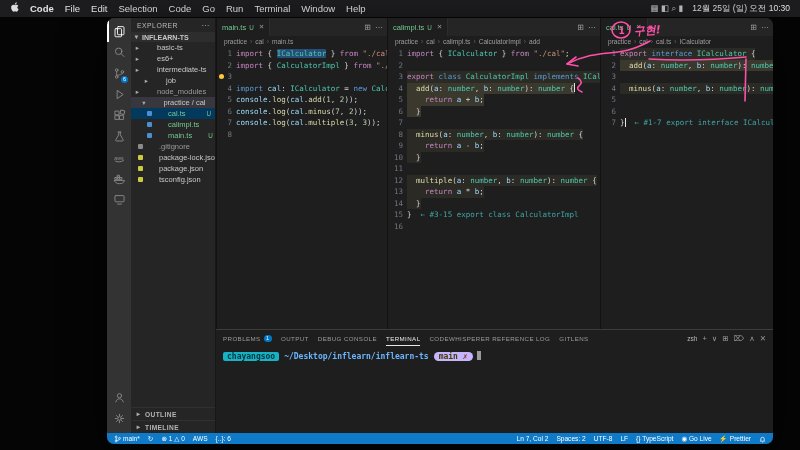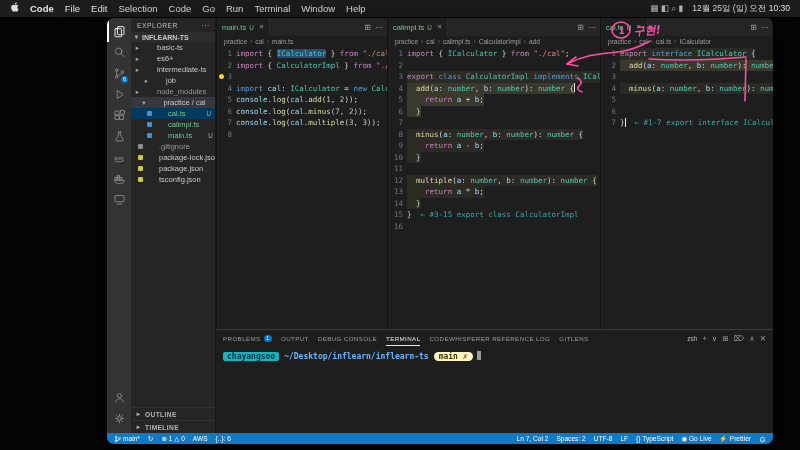--- a/index.html
+++ b/index.html
@@ -91,21 +91,21 @@
   .panel-tabs-row{height:16px;display:flex;align-items:center;padding:0 7px;gap:9px;flex:none}
   .panel-tab{font-size:6.2px;letter-spacing:.4px;color:#9b9b9b;display:flex;gap:3px;align-items:center;
     height:100%;white-space:nowrap}
   .panel-tab.active{color:#e7e7e7;box-shadow:inset 0 -1px 0 #e7e7e7}
   .panel-badge{background:var(--badgeBlue);color:#fff;font-size:5.3px;border-radius:6px;padding:0 2.5px;line-height:7px}
   .panel-actions{margin-left:auto;display:flex;gap:5px;color:#9b9b9b;font-size:7.5px;align-items:center}
   .shell{font-size:6.5px;color:#bbb}
   .terminal{flex:1;font-family:"DejaVu Sans Mono",monospace;font-size:8px;padding:5px 7px;color:#ccc}
   .t-user{background:#17b3c4;color:#03343c;padding:0 4px;border-radius:2px;font-weight:bold}
   .t-path{color:#6cb6ff;font-weight:bold;margin-left:5px}
-  .t-git{background:#fef9c3;color:#463a05;padding:0 5px;border-radius:7px;margin-left:5px;font-weight:bold}
+  .t-git{background:#c4b5fd;color:#463a05;padding:0 5px;border-radius:7px;margin-left:5px;font-weight:bold}
   .t-x{color:#8a2b1d}
   .t-cursor{display:inline-block;width:4.5px;height:9px;background:#9a9a9a;margin-left:4px;vertical-align:-1px}
 
   
   .statusbar{height:11px;background:var(--statusBlue);display:flex;align-items:center;color:#fff;
     font-size:6.6px;padding:0 7px;gap:8px;flex:none}
   .sb-left{display:flex;gap:8px;align-items:center}
   .sb-right{margin-left:auto;display:flex;gap:8px;align-items:center}
   .status-item{display:flex;gap:2px;align-items:center;white-space:nowrap}
   .status-item svg{display:block}

